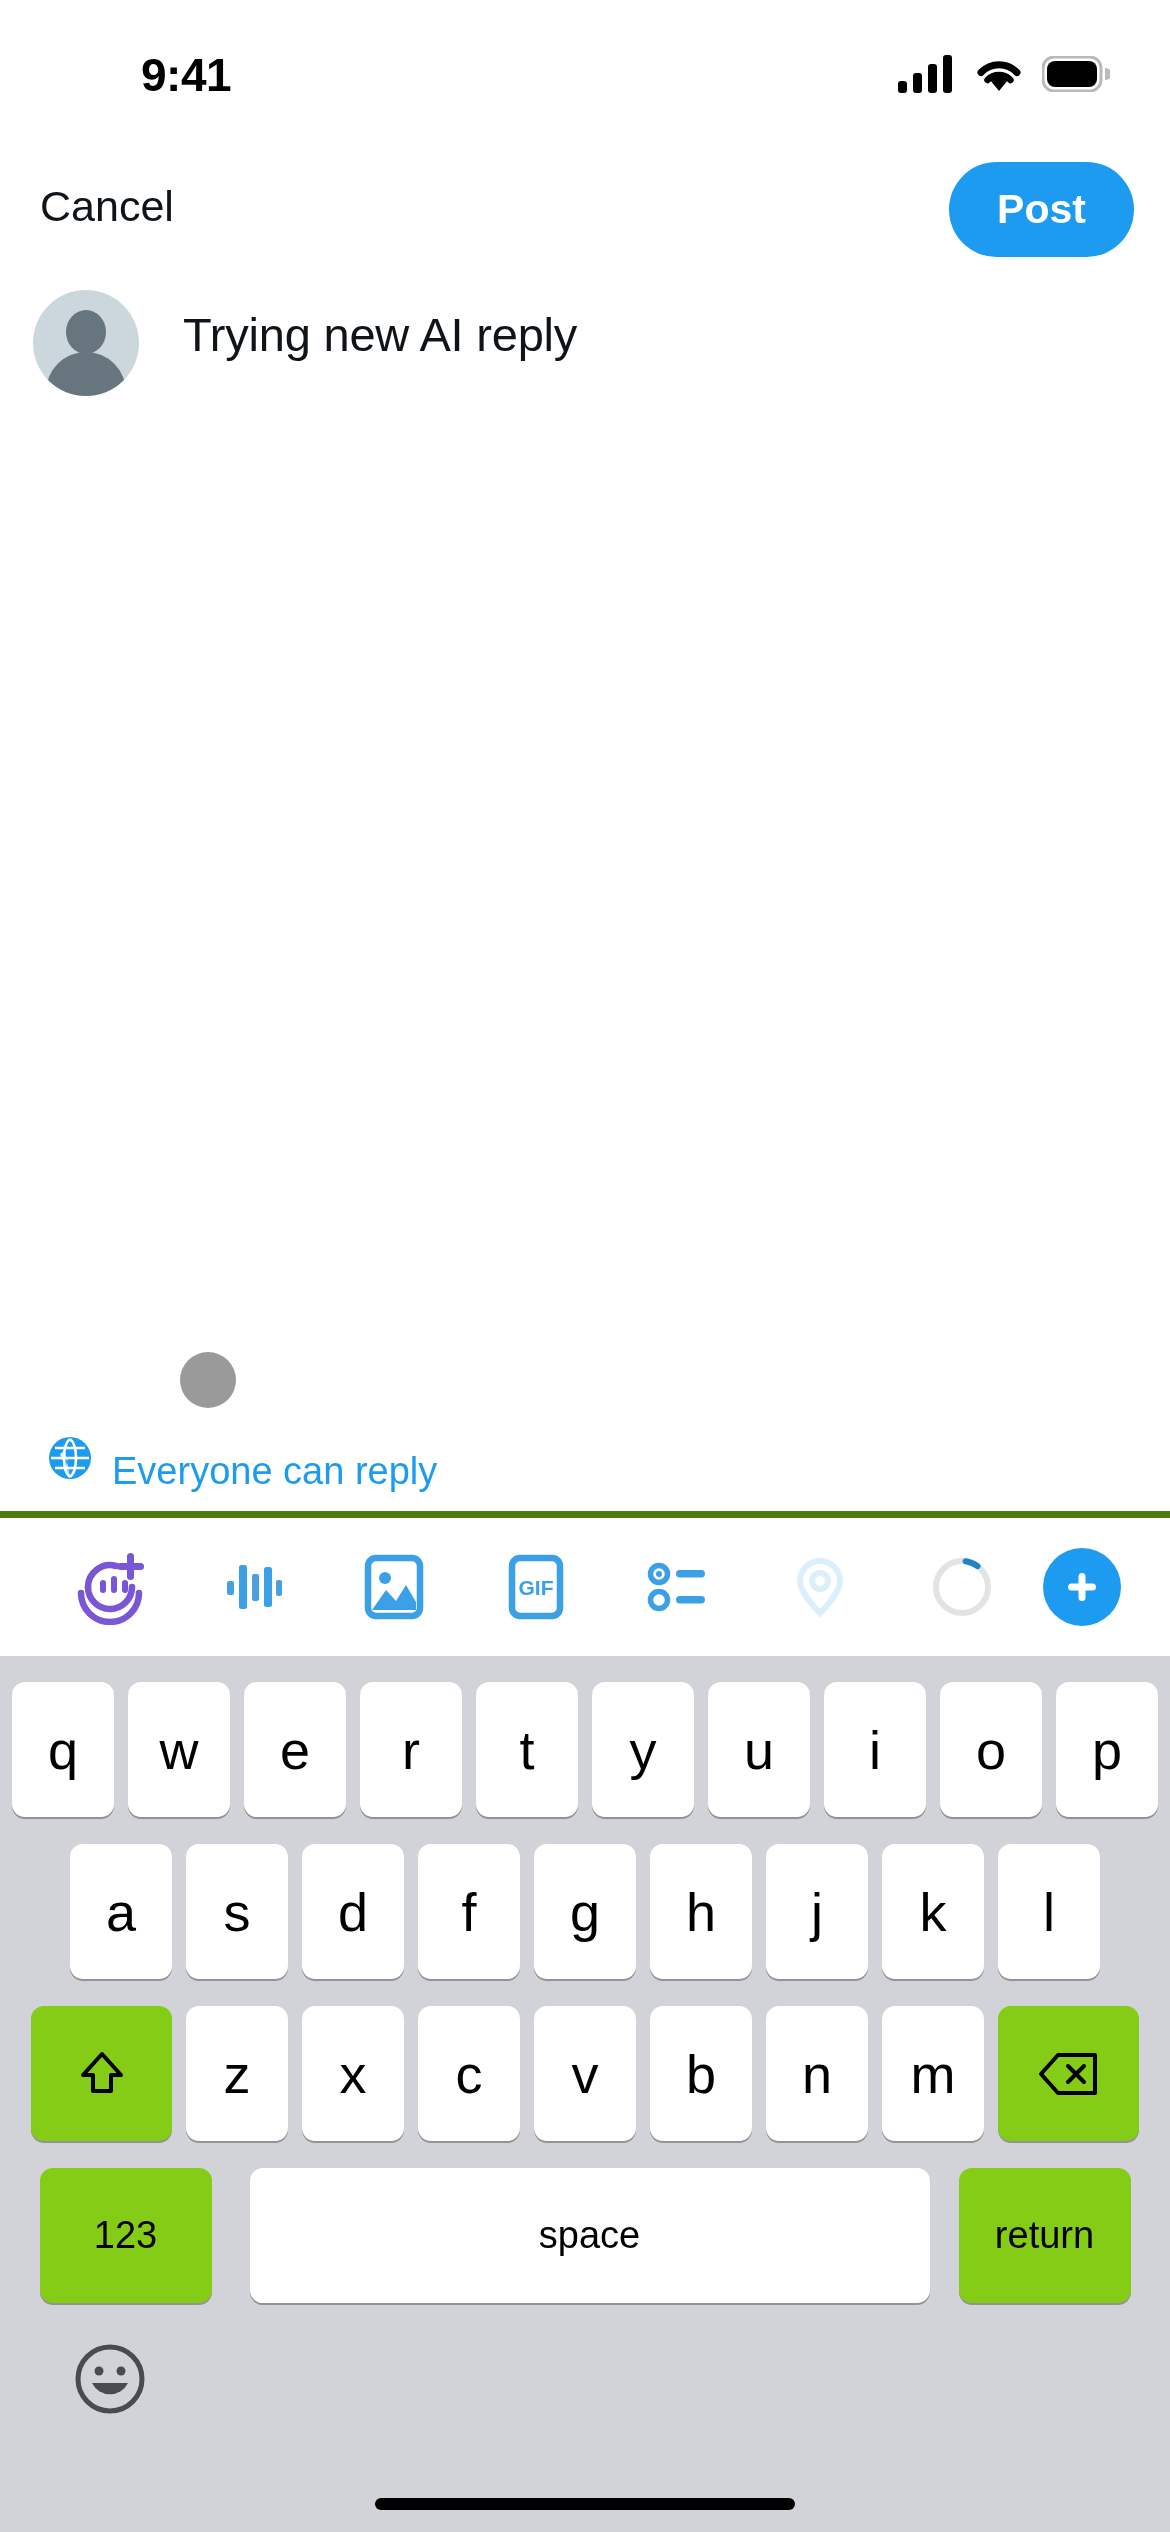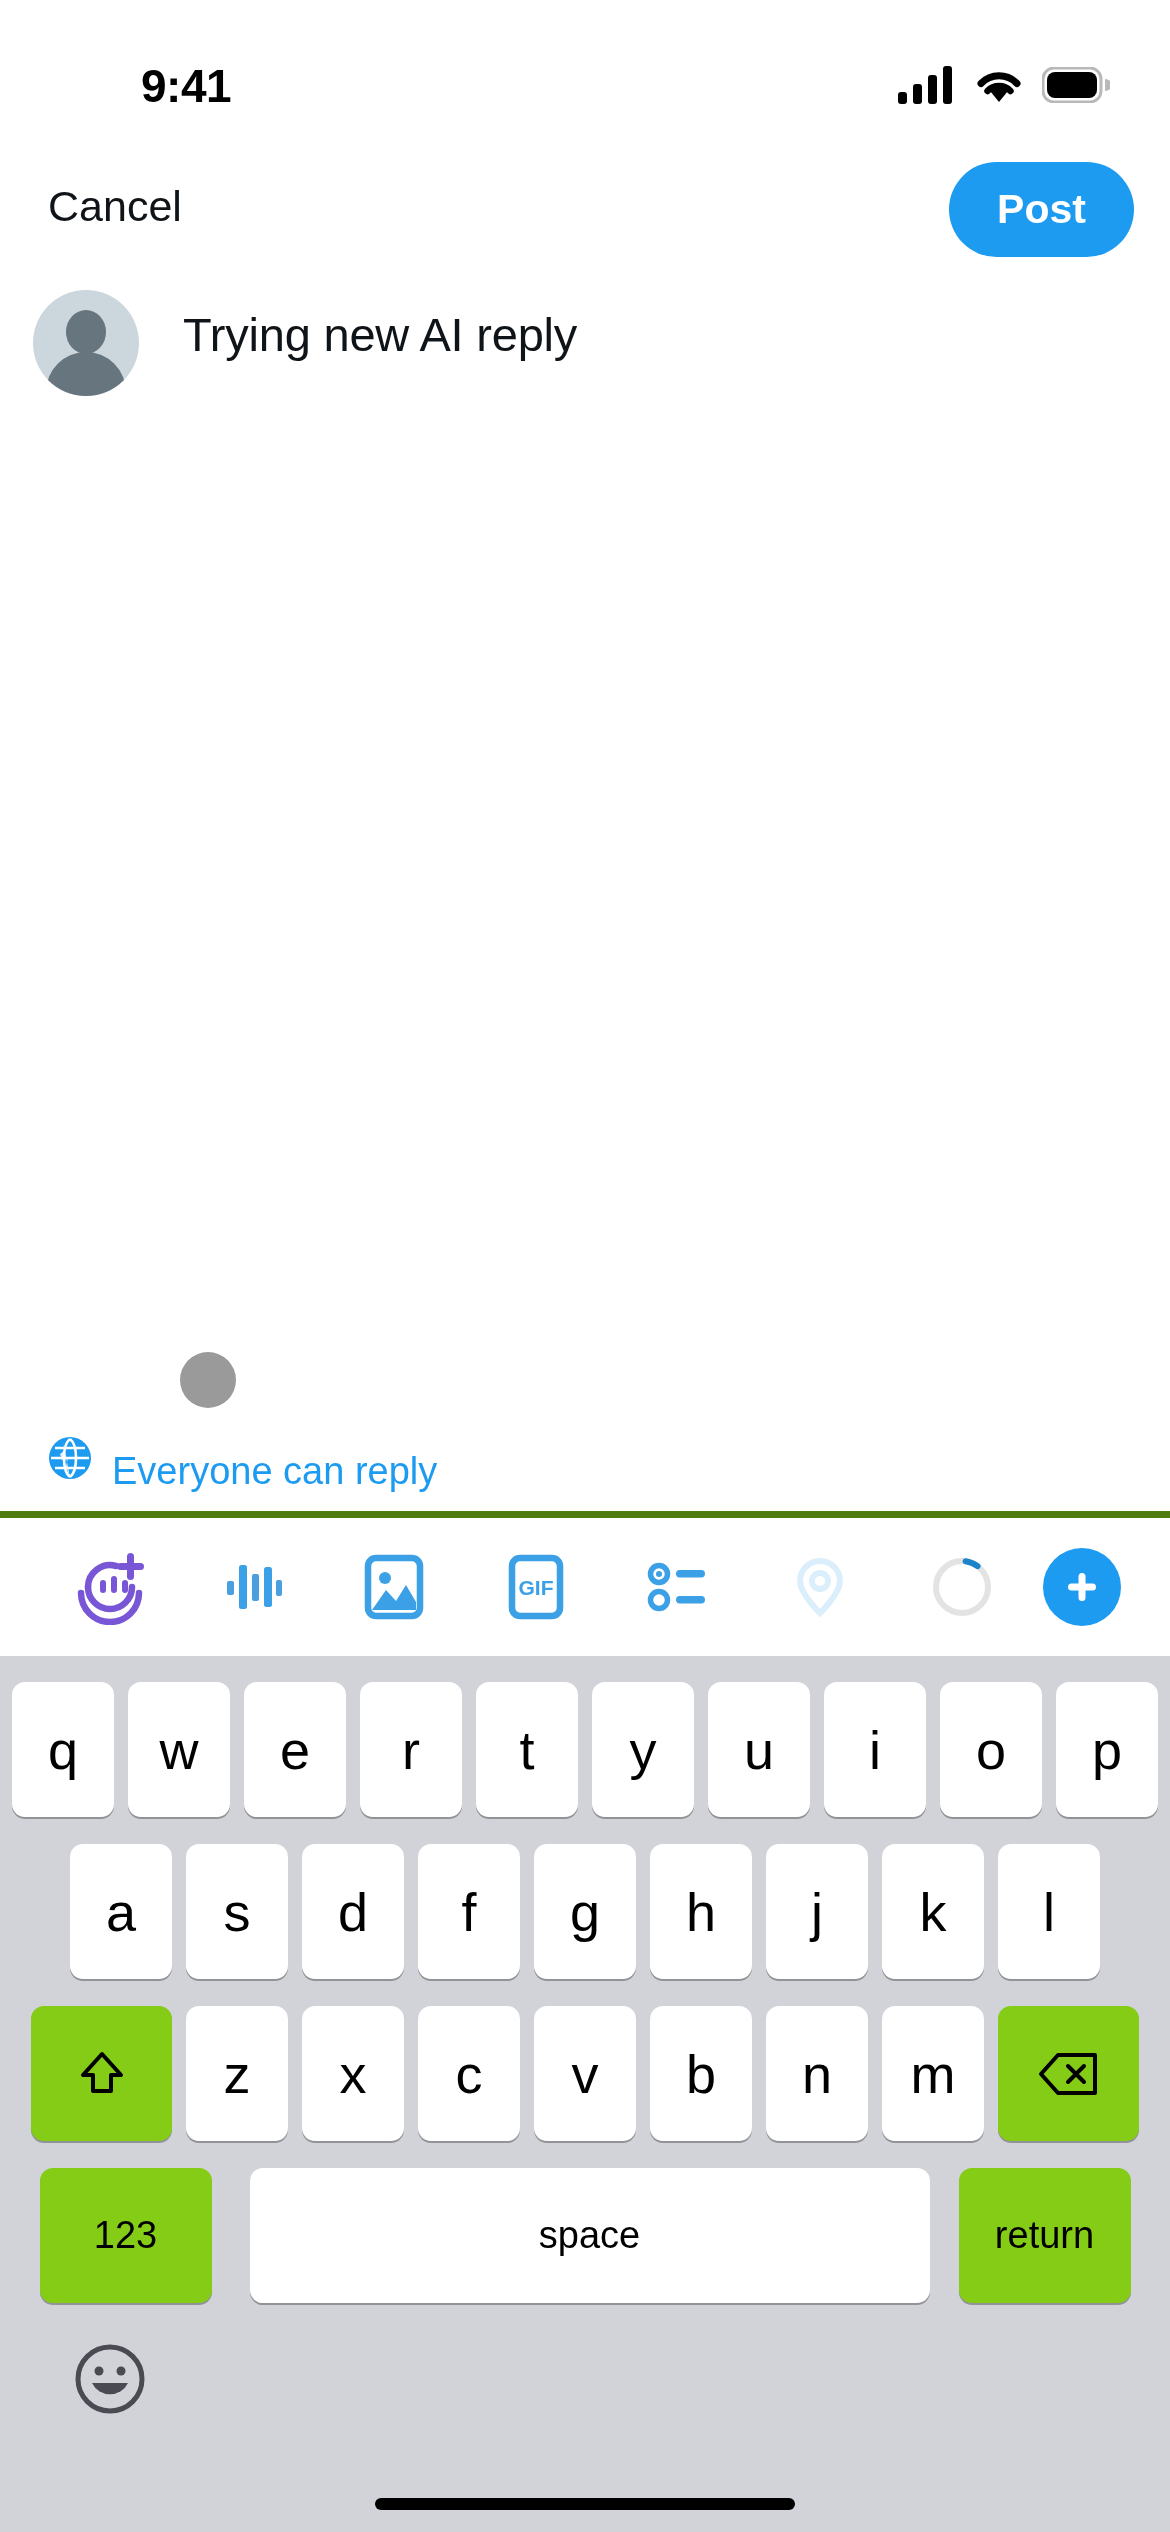--- a/index.html
+++ b/index.html
@@ -7,40 +7,40 @@
     width:1170px; height:2532px;
     background:#ffffff;
     font-family:"Liberation Sans", sans-serif;
     -webkit-font-smoothing:antialiased;
     overflow:hidden;
   }
   #screen { position:relative; width:1170px; height:2532px; background:#fff; }
 
   
   #status-bar {
-    position:absolute; top:11px; left:0; width:1170px; height:124px;
+    position:absolute; top:0; left:0; width:1170px; height:124px;
     display:flex; align-items:center; justify-content:space-between;
     padding:0 62px 0 0;
   }
   #status-time {
     position:absolute; left:141px; top:48px;
     font-size:46px; font-weight:700; color:#000;
     letter-spacing:-0.5px;
   }
   #status-icons {
     position:absolute; right:60px; top:55px;
     display:flex; align-items:center; gap:17px;
   }
 
   
   #compose-header {
     position:absolute; top:150px; left:0; width:1170px; height:120px;
   }
   #cancel-button {
-    position:absolute; left:48px; top:32px;
+    position:absolute; left:40px; top:32px;
     font-size:43px; color:#0f1419; background:none; border:none;
     font-family:"Liberation Sans", sans-serif; cursor:pointer;
   }
   #post-button {
     position:absolute; right:36px; top:12px;
     width:185px; height:95px; border-radius:48px;
     background:#1d9bf0; border:none; color:#fff;
     font-size:41px; font-weight:700;
     font-family:"Liberation Sans", sans-serif; cursor:pointer;
     display:flex; align-items:center; justify-content:center;

